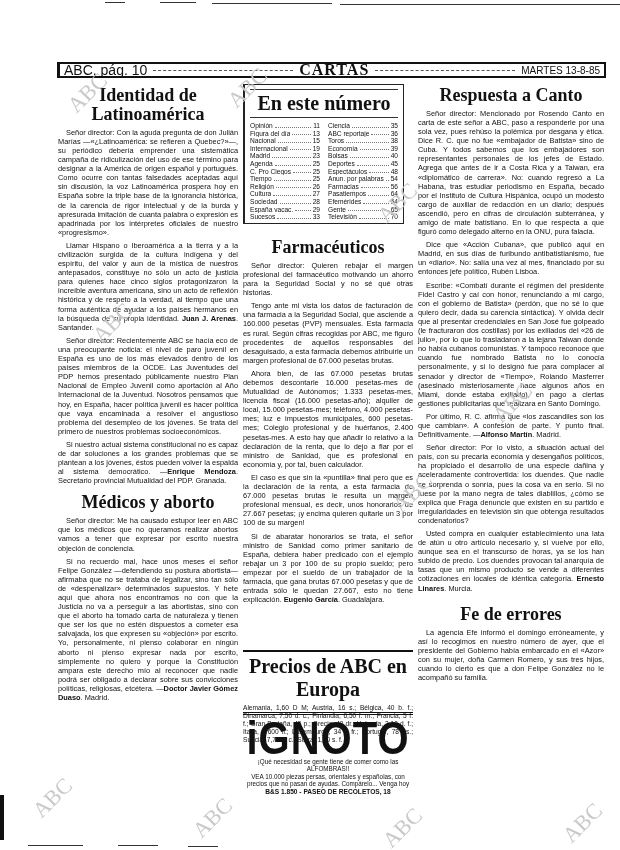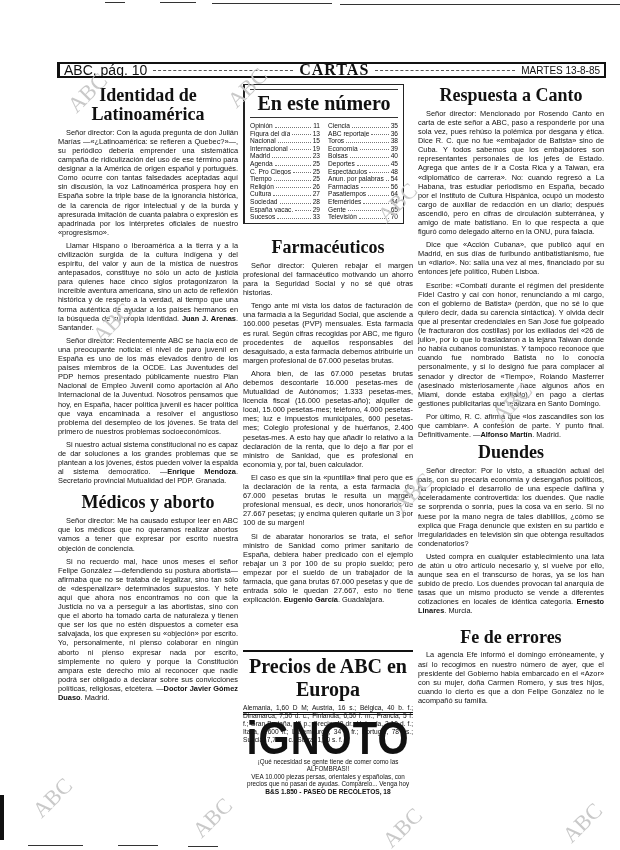--- a/index.html
+++ b/index.html
@@ -230,21 +230,20 @@
 
 <div class="col" style="left:418px;top:84px;width:186px;">
   <div>
     <div class="headline h-big">Respuesta a Canto</div>
     <p>Señor director: Mencionado por Rosendo Canto en carta de este señor a ABC, paso a responderle por una sola vez, pues rehúso la polémica por desgana y ética. Dice R. C. que no fue «embajador de Batista» sino de Cuba. Y todos sabemos que los embajadores son representantes personales de los jefes de Estado. Agrega que antes de ir a Costa Rica y a Taiwan, era «diplomático de carrera». No: cuando regresó a La Habana, tras estudiar periodismo en España, becado por el Instituto de Cultura Hispánica, ocupó un modesto cargo de auxiliar de redacción en un diario; después ascendió, pero en cifras de circulación subterránea, y amigo de mate batistiano. En lo que respecta a que figuró como delegado alterno en la ONU, pura falacia.</p>
     <p>Dice que «Acción Cubana», que publicó aquí en Madrid, en sus días de furibundo antibatistianismo, fue un «diario». No: salía una vez al mes, financiado por su entonces jefe político, Rubén Lisboa.</p>
     <p>Escribe: «Combatí durante el régimen del presidente Fidel Castro y caí con honor, renunciando a mi cargo, con el gobierno de Batista» (perdón, que no sé lo que quiero decir, dada su carencia sintáctica). Y olvida decir que al presentar credenciales en San José fue golpeado (le fracturaron dos costillas) por los exiliados del «26 de julio», por lo que lo trasladaron a la lejana Taiwan donde no había cubanos comunistas. Y tampoco reconoce que cuando fue nombrado Batista no lo conocía personalmente, y si lo designó fue para complacer al senador y director de «Tiempo», Rolando Masferrer (asesinado misteriosamente hace algunos años en Miami, donde estaba exiliado), en pago a ciertas gestiones publicitarias que realizara en Santo Domingo.</p>
     <p><span>Por último, R. C. afirma que «los zascandiles son los que cambian». A confesión de parte. Y punto final. Definitivamente.</span> —<b class="sig">Alfonso Martín</b>. <span>Madrid.</span></p>
   </div>
   <div>
-    <div class="headline h-big" style="margin-top:4px;">Duendes</div>
     <p>Señor director: Por lo visto, a situación actual del país, con su precaria economía y desengaños políticos, ha propiciado el desarrollo de una especie dañina y aceleradamente controvertida: los duendes. Que nadie se sorprenda o sonría, pues la cosa va en serio. Si no fuese por la mano negra de tales diablillos, ¿cómo se explica que Fraga denuncie que existen en su partido e irregularidades en televisión sin que obtenga resultados condenatorios?</p>
     <p><span>Usted compra en cualquier establecimiento una lata de atún u otro artículo necesario y, si vuelve por ello, aunque sea en el transcurso de horas, ya se los han subido de precio. Los duendes provocan tal anarquía de tasas que un mismo producto se vende a diferentes cotizaciones en locales de idéntica categoría.</span> <b class="sig">Ernesto Linares</b>. <span>Murcia.</span></p>
   </div>
   <div>
     <div class="headline h-big" style="margin-top:12px;">Fe de errores</div>
     <p>La agencia Efe informó el domingo erróneamente, y así lo recogimos en nuestro número de ayer, que el presidente del Gobierno había embarcado en el «Azor» con su mujer, doña Carmen Romero, y sus tres hijos, cuando lo cierto es que a don Felipe González no le acompañó su familia.</p>
   </div>
 </div>
 
 <div class="wm" style="left:65px;top:80px;">ABC</div>

